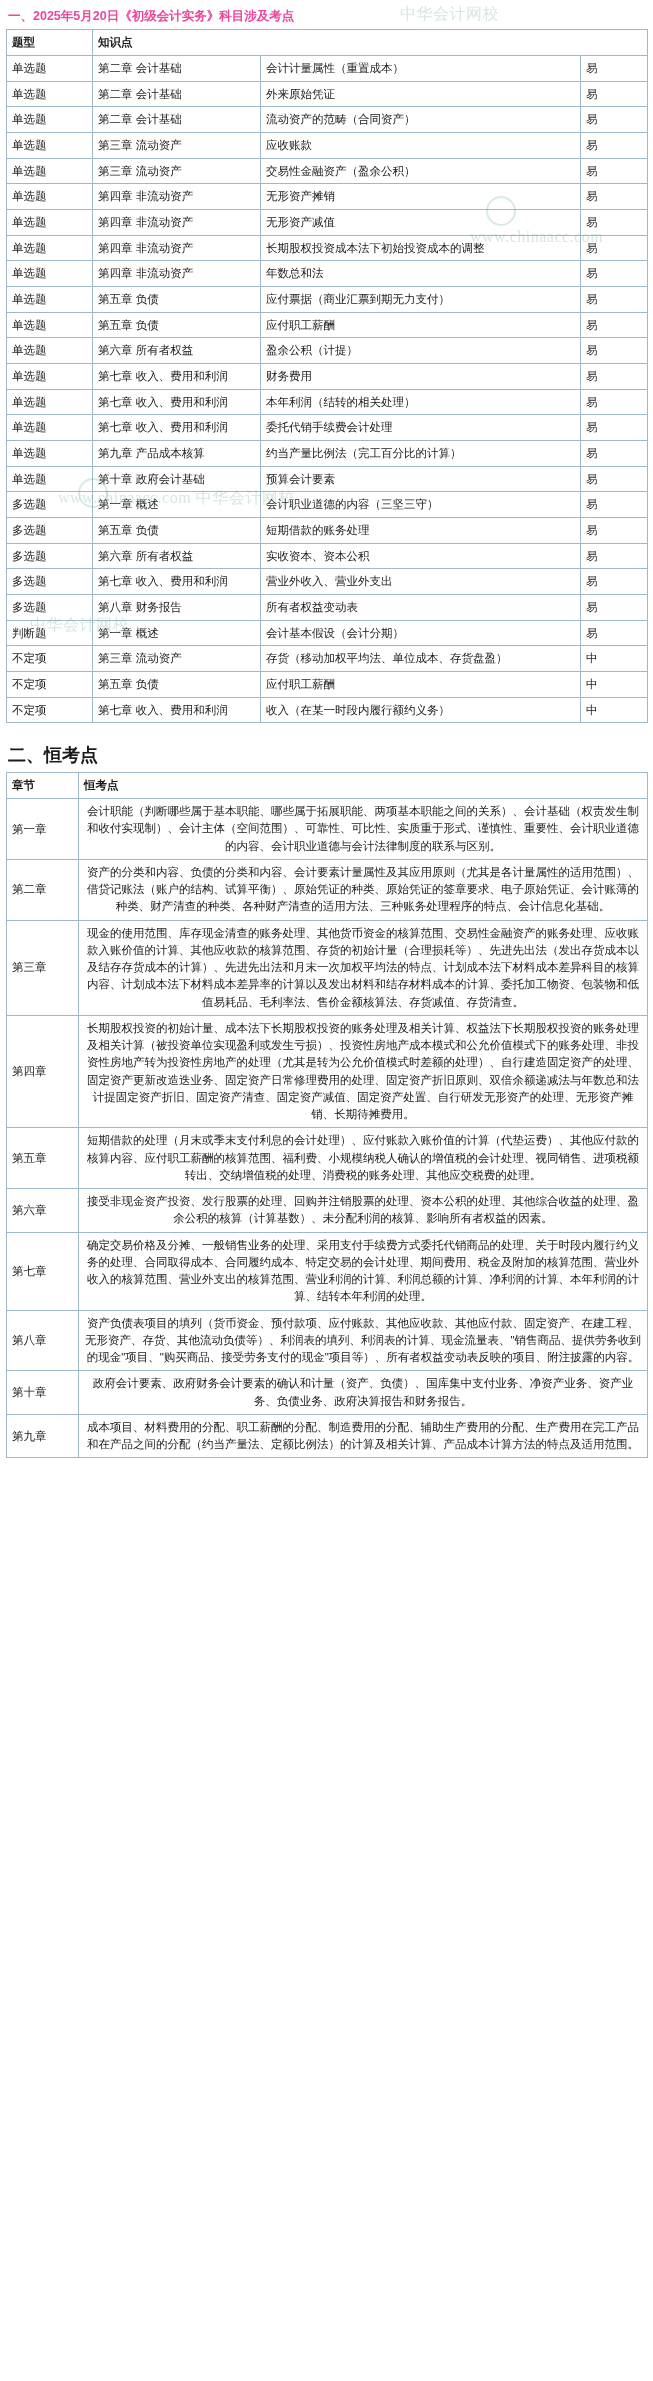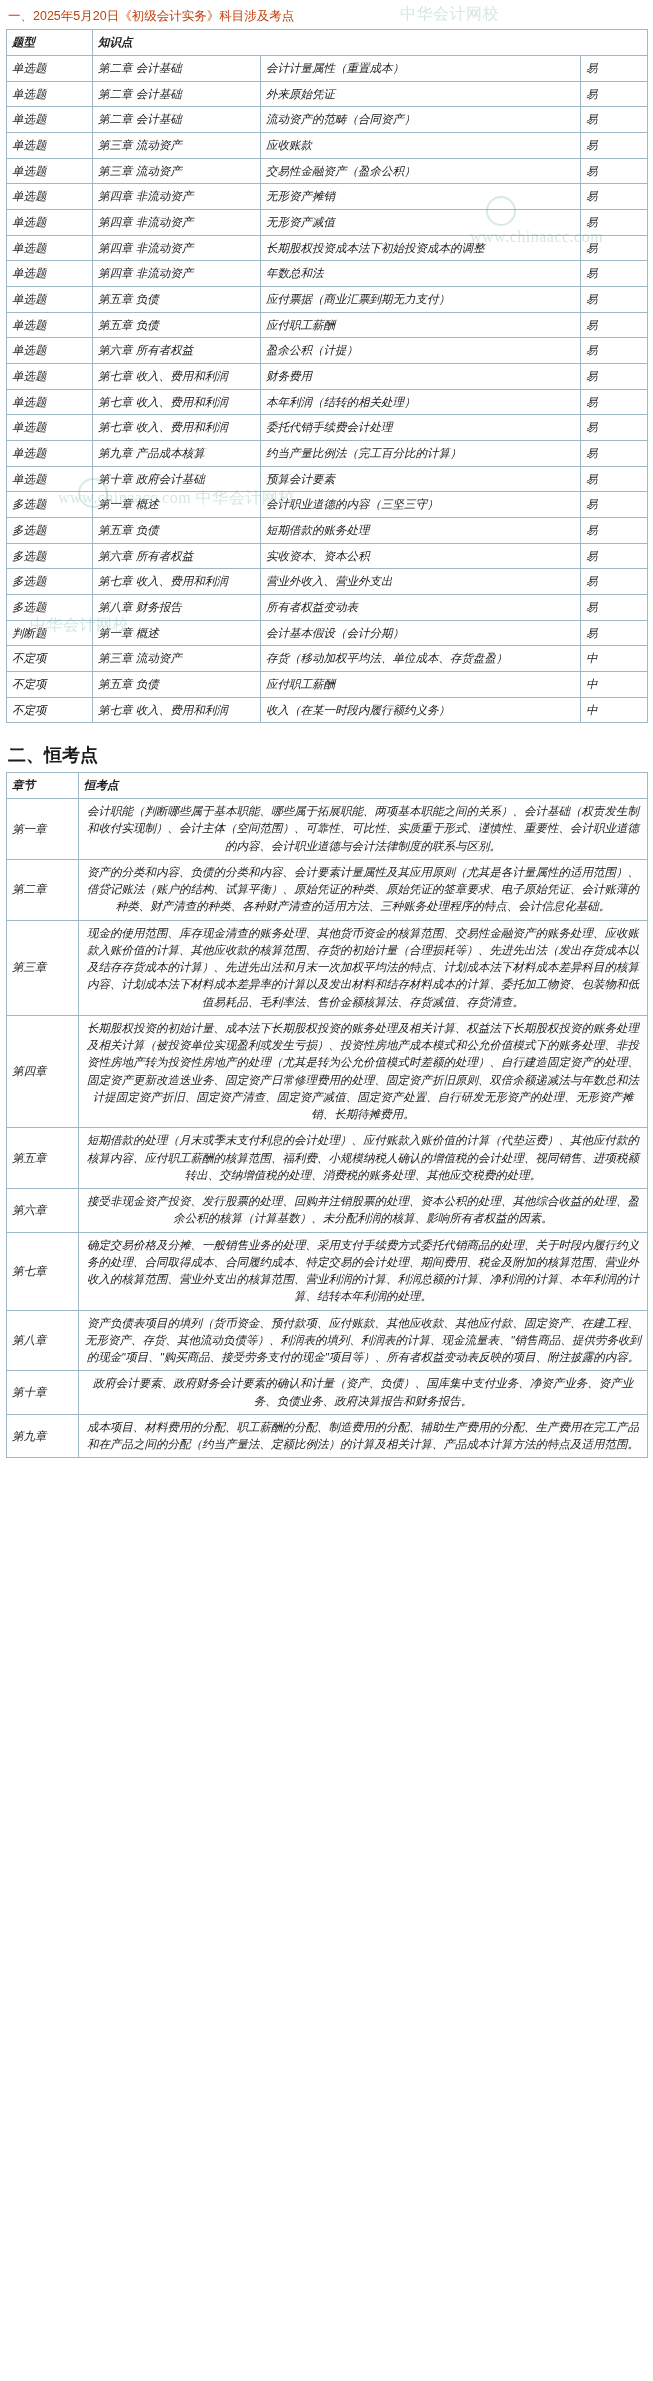--- a/index.html
+++ b/index.html
@@ -14,32 +14,31 @@
     -webkit-font-smoothing: antialiased;
   }
   .page {
     width: 653px;
     box-sizing: border-box;
     padding: 4px 6px 10px 6px;
     position: relative;
   }
   .section-title {
     font-size: 12.5px;
-    font-weight: normal;
-    color: #c2410c;
+    font-weight: bold;
+    color: #ec4899;
     padding: 4px 2px 5px 2px;
     line-height: 1.3;
     white-space: nowrap;
   }
   table.doc-table {
     width: 641px;
     border-collapse: collapse;
     table-layout: fixed;
     background: #4d7c0f;
-    font-style: italic;
   }
   table.doc-table td, table.doc-table th {
     border: 1px solid #9fb8c8;
     font-size: 11.5px;
     line-height: 1.45;
     padding: 4px 5px;
     vertical-align: middle;
     color: #1a1a1a;
     word-break: break-all;
     background: #fff;

